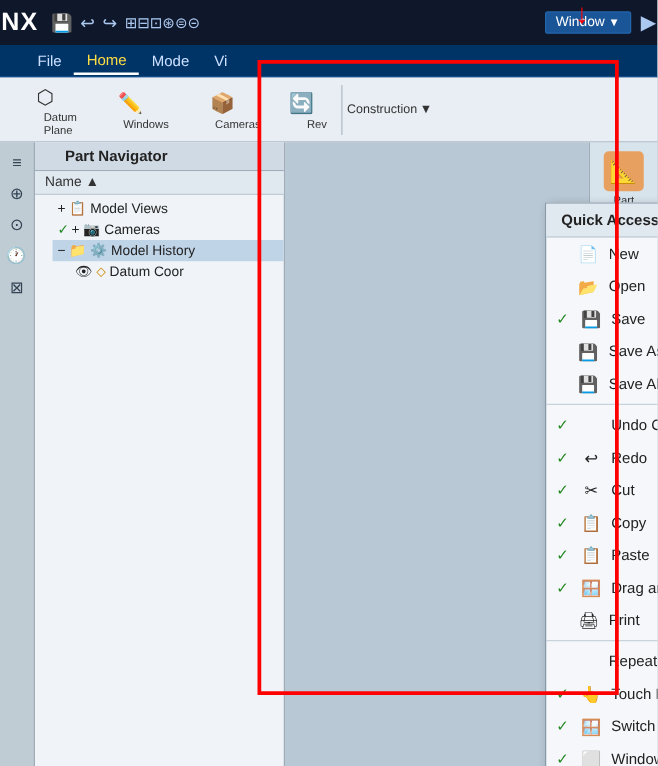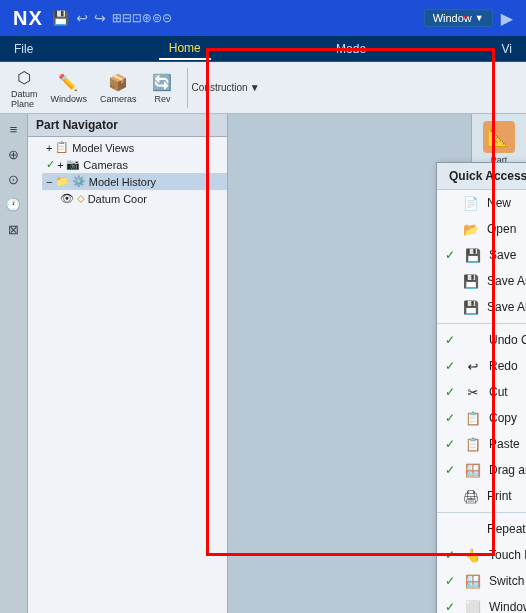--- a/index.html
+++ b/index.html
@@ -8,25 +8,25 @@
       height: 613px;
       overflow: hidden;
       font-family: 'Segoe UI', Arial, sans-serif;
       font-size: 12px;
       background: #d0d8e0;
       position: relative;
     }
 
     
     .title-bar {
-      background: #1d4ed8;
+      background: #0f172a;
       height: 36px;
       display: flex;
       align-items: center;
-      padding: 0 13px;
+      padding: 0 1px;
       gap: 6px;
     }
     .title-nx {
       color: white;
       font-size: 20px;
       font-weight: bold;
       letter-spacing: 1px;
       margin-right: 4px;
     }
     .title-bar-icon {
@@ -59,23 +59,22 @@
       line-height: 1;
       z-index: 100;
     }
 
     
     .menu-bar {
       background: #003366;
       height: 26px;
       display: flex;
       align-items: center;
-      padding: 0 4px;
+      padding: 0 20px;
       border-bottom: 1px solid #1a5598;
-      justify-content: space-between;
     }
     .menu-item {
       color: #cce0ff;
       padding: 3px 10px;
       font-size: 12px;
       cursor: pointer;
     }
     .menu-item.active {
       color: #ffdd44;
       border-bottom: 2px solid #ffffff;
@@ -111,21 +110,21 @@
       min-width: 36px;
     }
     .toolbar-icon {
       width: 22px;
       height: 22px;
       display: flex;
       align-items: center;
       justify-content: center;
       font-size: 16px;
     }
-    .toolbar-label { font-size: 9px; color: #333; }
+    .toolbar-label { font-size: 9px; color: #333; margin-left: 24px; }
     .construction-label {
       font-size: 10px;
       color: #333;
       display: flex;
       gap: 2px;
       cursor: pointer;
     }
 
     
     .main-area {
@@ -160,21 +159,21 @@
     
     .part-navigator {
       width: 200px;
       background: #f0f4f8;
       border-right: 1px solid #a0adb8;
       display: flex;
       flex-direction: column;
     }
     .pn-header {
       background: #d0dae4;
-      padding: 4px 8px;
+      padding: 4px 24px;
       font-size: 12px;
       font-weight: bold;
       color: #222;
       border-bottom: 1px solid #a0adb8;
     }
     .pn-col-header {
       background: #e0e8f0;
       padding: 3px 8px;
       font-size: 11px;
       color: #333;
@@ -369,20 +368,24 @@
   <div class="left-sidebar">
     <div class="sidebar-icon">≡</div>
     <div class="sidebar-icon">⊕</div>
     <div class="sidebar-icon">⊙</div>
     <div class="sidebar-icon">🕐</div>
     <div class="sidebar-icon">⊠</div>
   </div>
 
   <div class="part-navigator">
     <div class="pn-header">Part Navigator</div>
+    <div class="pn-col-header">
+      <span>Name</span>
+      <span>▲</span>
+    </div>
     <div class="pn-tree">
       <div class="pn-item pn-indent1">
         <span class="pn-icon">+</span>
         <span class="pn-icon">📋</span>
         <span>Model Views</span>
       </div>
       <div class="pn-item pn-indent1">
         <span class="checkmark">✓</span>
         <span class="pn-icon">+</span>
         <span class="pn-icon">📷</span>

